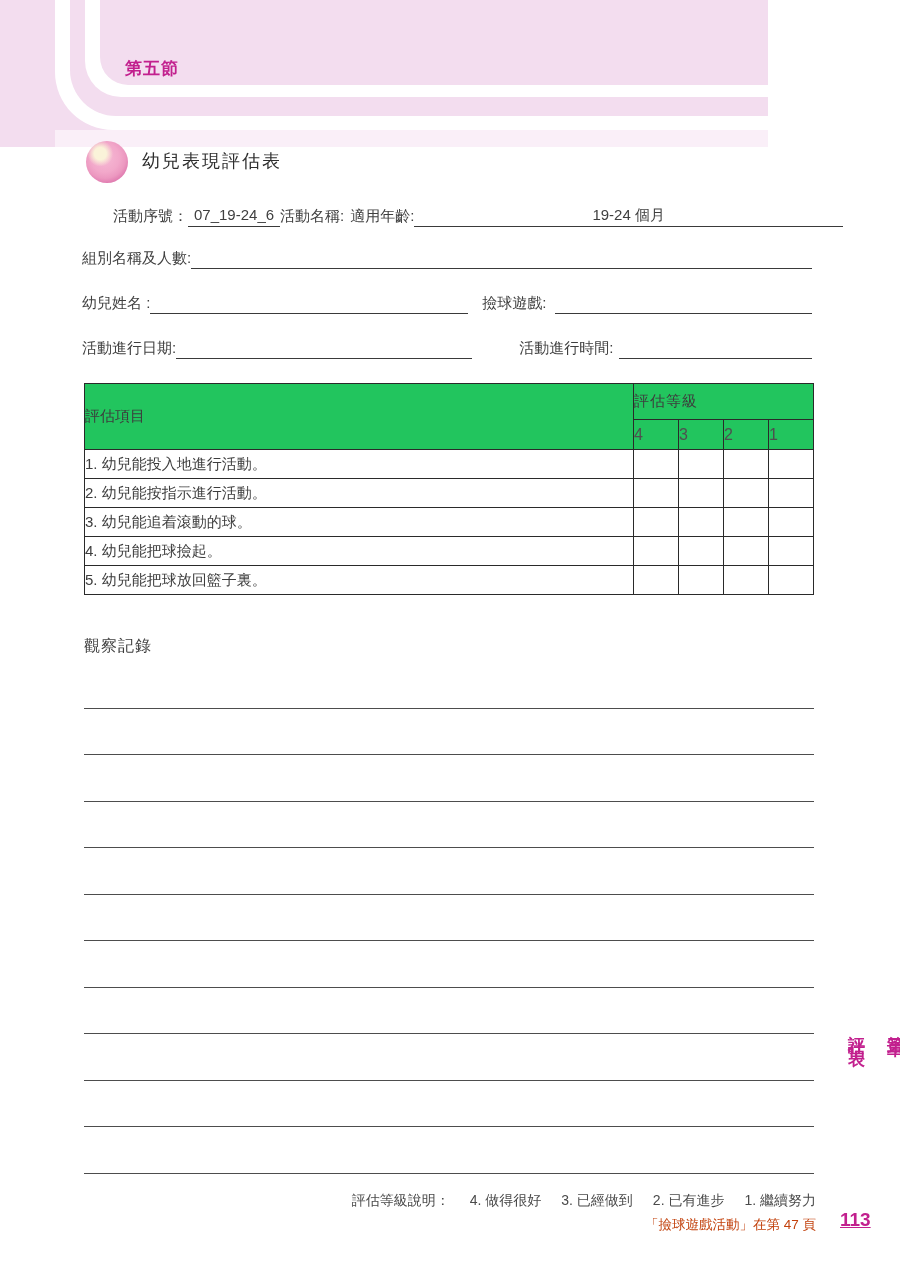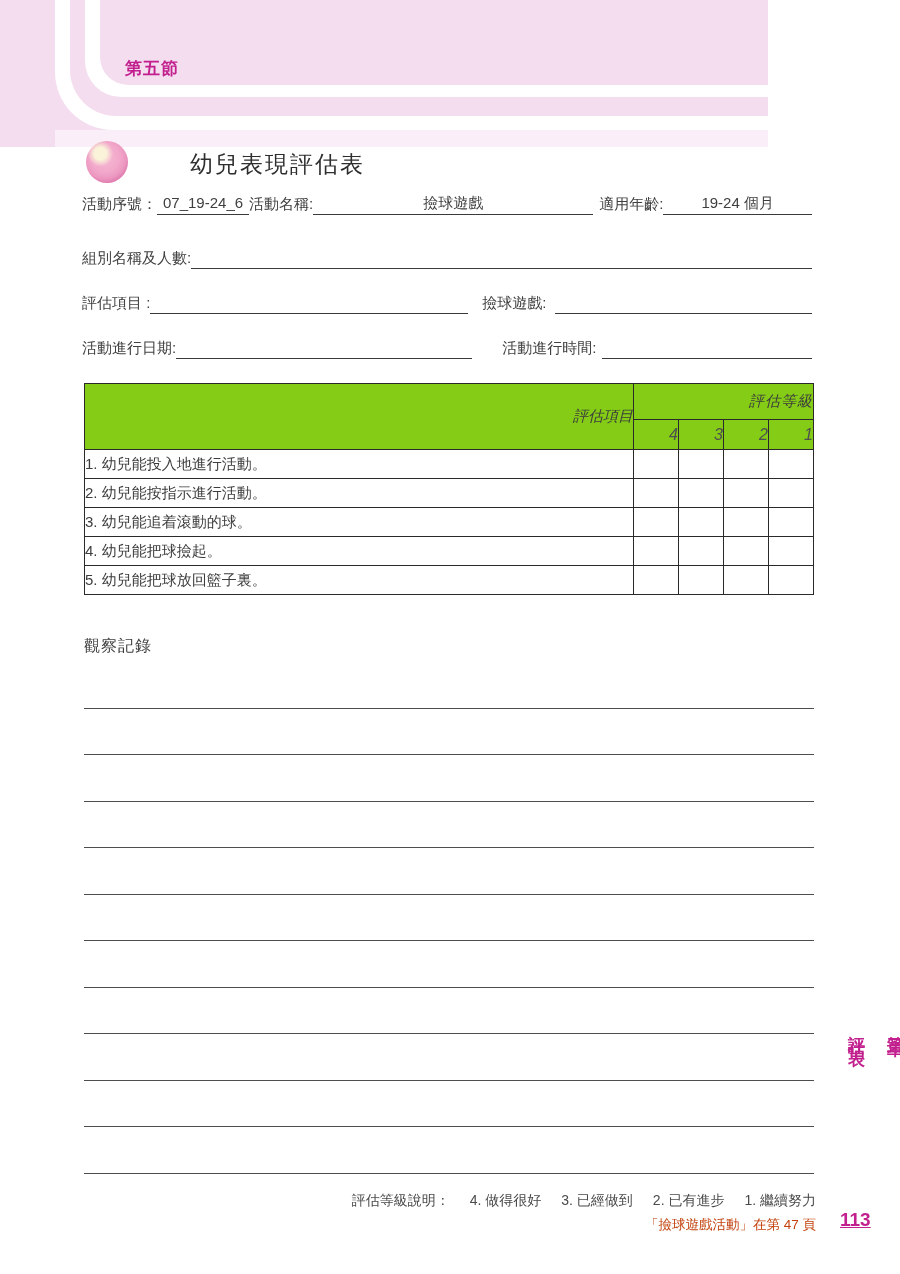--- a/index.html
+++ b/index.html
@@ -16,32 +16,32 @@
   .h-l3{position:absolute;left:70px;top:-60px;width:890px;height:176px;background:#f3ddef;border-bottom-left-radius:46px;}
   .h-l4{position:absolute;left:85px;top:-60px;width:875px;height:157px;background:#ffffff;border-bottom-left-radius:36px;}
   .h-l5{position:absolute;left:100px;top:-60px;width:860px;height:145px;background:#f3ddef;border-bottom-left-radius:28px;}
   .h-title{position:absolute;left:125px;top:57px;display:flex;gap:44px;
     font-size:17px;font-weight:bold;color:#c2208e;letter-spacing:1px;white-space:nowrap;}
   
   .ball{position:absolute;left:86px;top:141px;width:42px;height:42px;border-radius:50%;
     background:
       radial-gradient(circle at 34% 30%, #faf3d9 0%, #faf3d9 15%, rgba(250,243,217,0) 32%),
       radial-gradient(circle at 45% 40%, #f6b9d4 0%, #f2a8ca 42%, #ec98c0 60%, #da6da8 82%, #c85397 93%, #c04a90 100%);}
-  .page-title{position:absolute;left:142px;top:149px;font-size:23px;color:#2e2e2e;letter-spacing:2px;margin-left:48px;}
+  .page-title{position:absolute;left:142px;top:149px;font-size:18px;color:#2e2e2e;letter-spacing:2px;}
   
   .frow{position:absolute;left:82px;width:730px;display:flex;align-items:flex-end;
     font-size:15px;line-height:22px;color:#3f3f3f;white-space:nowrap;}
   .blank{border-bottom:1px solid #3a3a3a;text-align:center;min-height:22px;}
   .grow{flex:1;}
   .val-underline{border-bottom:1px solid #3a3a3a;padding:0 6px;}
   
   table.assess{position:absolute;left:84px;top:383px;width:730px;border-collapse:collapse;
     font-size:15px;color:#3d3d3d;table-layout:fixed;}
   table.assess th,table.assess td{border:1px solid #2a2a2a;padding:0;}
-  table.assess th{background:#84cc16;font-weight:normal;text-align:right;font-style:italic;}
+  table.assess th{background:#22c55e;font-weight:normal;text-align:left;}
   .th-item{width:548px;}
   .th-num{width:45.5px;height:29px;color:#4f4f4f;font-size:16px;}
   .th-grade{height:35px;letter-spacing:1px;}
   td.item-cell{height:28px;padding-left:8px;text-align:left;}
   td.rate-cell{background:#ffffff;}
   
   .obs-label{position:absolute;left:84px;top:636px;font-size:16px;color:#3d3d3d;letter-spacing:1px;}
   .lines{position:absolute;left:84px;top:662px;width:730px;}
   .rline{height:45.5px;border-bottom:1px solid #4d4d4d;}
   
@@ -66,45 +66,44 @@
   <div class="h-l4"></div>
   <div class="h-l5"></div>
   <div class="h-title">
     <span>第五節</span>
   </div>
 </div>
 
 <div class="ball"></div>
 <div class="page-title">幼兒表現評估表</div>
 
-<div class="frow" style="top:192px;">
+<div class="frow" style="top:204px;margin-left:31px;">
   <span>活動序號：</span>
   <span class="val-underline">07_19-24_6</span>
   <span>活動名稱:</span>
-  <span class="blank" style="width:280px;">撿球遊戲</span>
   <span style="margin-left:6px;">適用年齡:</span>
   <span class="blank grow">19-24 個月</span>
 </div>
 
 <div class="frow" style="top:246px;">
   <span>組別名稱及人數:</span>
   <span class="blank grow"></span>
 </div>
 
 <div class="frow" style="top:291px;">
-  <span>評估項目 :</span>
+  <span>幼兒姓名 :</span>
   <span class="blank" style="width:318px;"></span>
   <span style="margin-left:14px;">撿球遊戲:</span>
   <span class="blank grow" style="margin-left:8px;"></span>
 </div>
 
 <div class="frow" style="top:336px;align-items:flex-end;">
   <span>活動進行日期:</span>
   <span class="blank" style="width:296px;"></span>
-  <span style="margin-left:30px;">活動進行時間:</span>
+  <span style="margin-left:47px;">活動進行時間:</span>
   <span class="blank grow" style="margin-left:6px;"></span>
 </div>
 
 <table class="assess">
   <thead>
     <tr>
       <th class="th-item" rowspan="2">評估項目</th>
       <th class="th-grade" colspan="4">評估等級</th>
     </tr>
     <tr>

